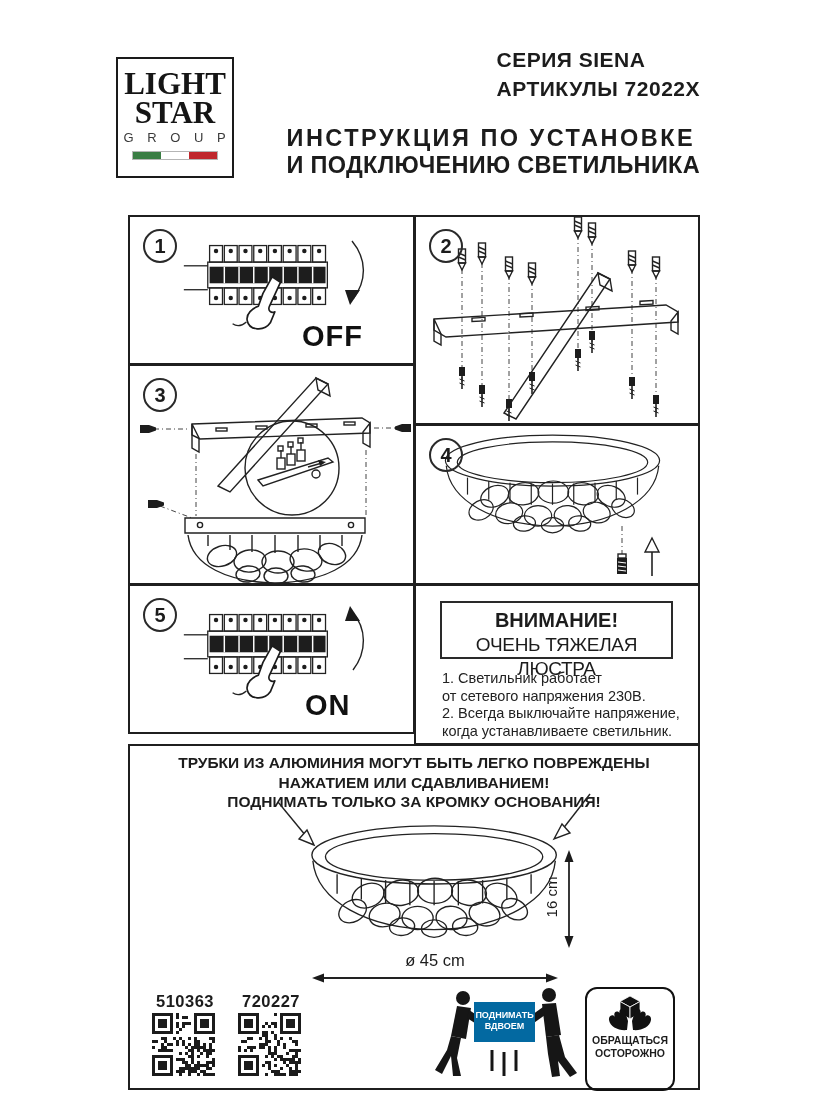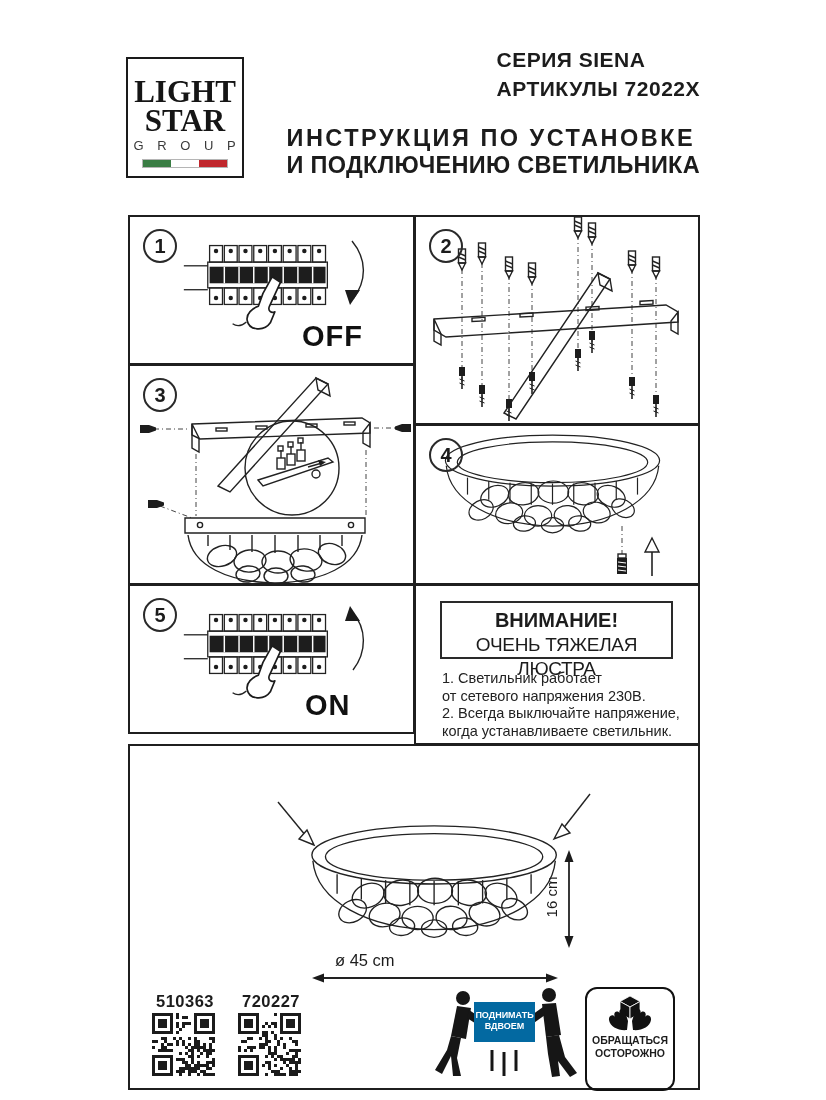--- a/index.html
+++ b/index.html
@@ -1,21 +1,21 @@
 <!DOCTYPE html>
 <html><head>
 <meta charset="utf-8">
 <style>
   html,body{margin:0;padding:0;background:#e8e8e8;}
   .page{position:relative;width:826px;height:1100px;background:#ffffff;margin:0 auto;
         font-family:"Liberation Sans",sans-serif;color:#1c1c1c;overflow:hidden;}
   .abs{position:absolute;}
   
-  .logo-box{left:126px;top:57px;width:118px;height:121px;border:2px solid #1a1a1a;
-            box-sizing:border-box;text-align:center;padding-top:18px;}
+  .logo-box{left:116px;top:57px;width:118px;height:121px;border:2px solid #1a1a1a;
+            box-sizing:border-box;text-align:center;padding-top:10px;}
   .logo-word{font-family:"Liberation Serif",serif;font-weight:700;font-size:31px;
              line-height:29px;letter-spacing:0px;color:#151515;}
   .logo-group{font-size:13px;letter-spacing:5px;color:#3a3a3a;margin-top:3px;margin-left:4px;}
   .flag{width:86px;height:9px;margin:6px auto 0;display:flex;border:1px solid #b5b5b5;box-sizing:border-box;}
   .flag i{flex:1;}
   .hdr{right:126px;text-align:left;font-weight:700;}
   .hdr-series{top:45px;font-size:21px;line-height:29px;letter-spacing:.5px;}
   .hdr-title{top:125px;font-size:23.5px;line-height:27px;}
   .hdr-title .t1{letter-spacing:2.5px;}
   .hdr-title .t2{letter-spacing:.3px;}
@@ -28,21 +28,21 @@
   svg{display:block;}
   .lineart{stroke:#222;fill:none;stroke-width:1.4;}
   
   .warnbox{left:24px;top:15px;width:233px;height:58px;border:2px solid #2a2a2a;box-sizing:border-box;
            text-align:center;padding-top:4px;}
   .warnbox .w1{font-size:20px;font-weight:700;line-height:26px;}
   .warnbox .w2{font-size:19px;font-weight:400;line-height:24px;letter-spacing:-0.3px;}
   .notes{left:26px;top:84px;width:250px;font-size:14.5px;line-height:17.5px;color:#222;}
   
   .handling{left:0;top:7px;width:100%;text-align:center;font-size:15.5px;font-weight:700;line-height:19.5px;}
-  .dim-d{left:205px;top:205px;width:200px;font-size:16.5px;}
+  .dim-d{left:205px;top:205px;width:200px;text-align:center;font-size:16.5px;}
   .dim-h{left:391px;top:143px;width:60px;height:16px;text-align:center;font-size:15px;
          transform:rotate(-90deg);}
   .artcode{top:246px;width:74px;text-align:center;font-size:16.5px;font-weight:700;letter-spacing:.5px;}
   .qr{top:267px;width:63px;height:63px;}
   .sign{left:344px;top:256px;width:61px;height:40px;background:#0369a1;text-align:center;
         color:#fff;font-weight:700;font-size:9px;line-height:11px;padding-top:8px;box-sizing:border-box;}
   .care{left:455px;top:241px;width:90px;height:104px;border:2.5px solid #111;border-radius:12px;
         box-sizing:border-box;text-align:center;}
   .care svg{margin:5px auto 0;}
   .care .ctxt{font-size:10.5px;font-weight:700;line-height:12.5px;margin-top:2px;}
@@ -338,20 +338,25 @@
     </div>
     <div class="abs notes">
       <div>1. Светильник работает</div>
       <div>от сетевого напряжения 230В.</div>
       <div>2. Всегда выключайте напряжение,</div>
       <div>когда устанавливаете светильник.</div>
     </div>
   </div>
 
   <div class="abs panel" style="left:128px;top:744px;width:572px;height:346px">
+    <div class="abs handling">
+      <div>ТРУБКИ ИЗ АЛЮМИНИЯ МОГУТ БЫТЬ ЛЕГКО ПОВРЕЖДЕНЫ</div>
+      <div>НАЖАТИЕМ ИЛИ СДАВЛИВАНИЕМ!</div>
+      <div>ПОДНИМАТЬ ТОЛЬКО ЗА КРОМКУ ОСНОВАНИЯ!</div>
+    </div>
 
     <svg class="abs" style="left:0;top:0" width="568" height="342" viewBox="0 0 568 342">
       <use href="#chand" transform="translate(178,74) scale(0.97)"></use>
       <g>
         <line x1="148" y1="56" x2="176" y2="90" stroke="#222" stroke-width="1.4"></line>
         <polygon points="184,99 169,93 177,84" fill="#fff" stroke="#222" stroke-width="1.4"></polygon>
         <line x1="460" y1="48" x2="432" y2="84" stroke="#222" stroke-width="1.4"></line>
         <polygon points="424,93 432,78 440,87" fill="#fff" stroke="#222" stroke-width="1.4"></polygon>
       </g>
       <g>

